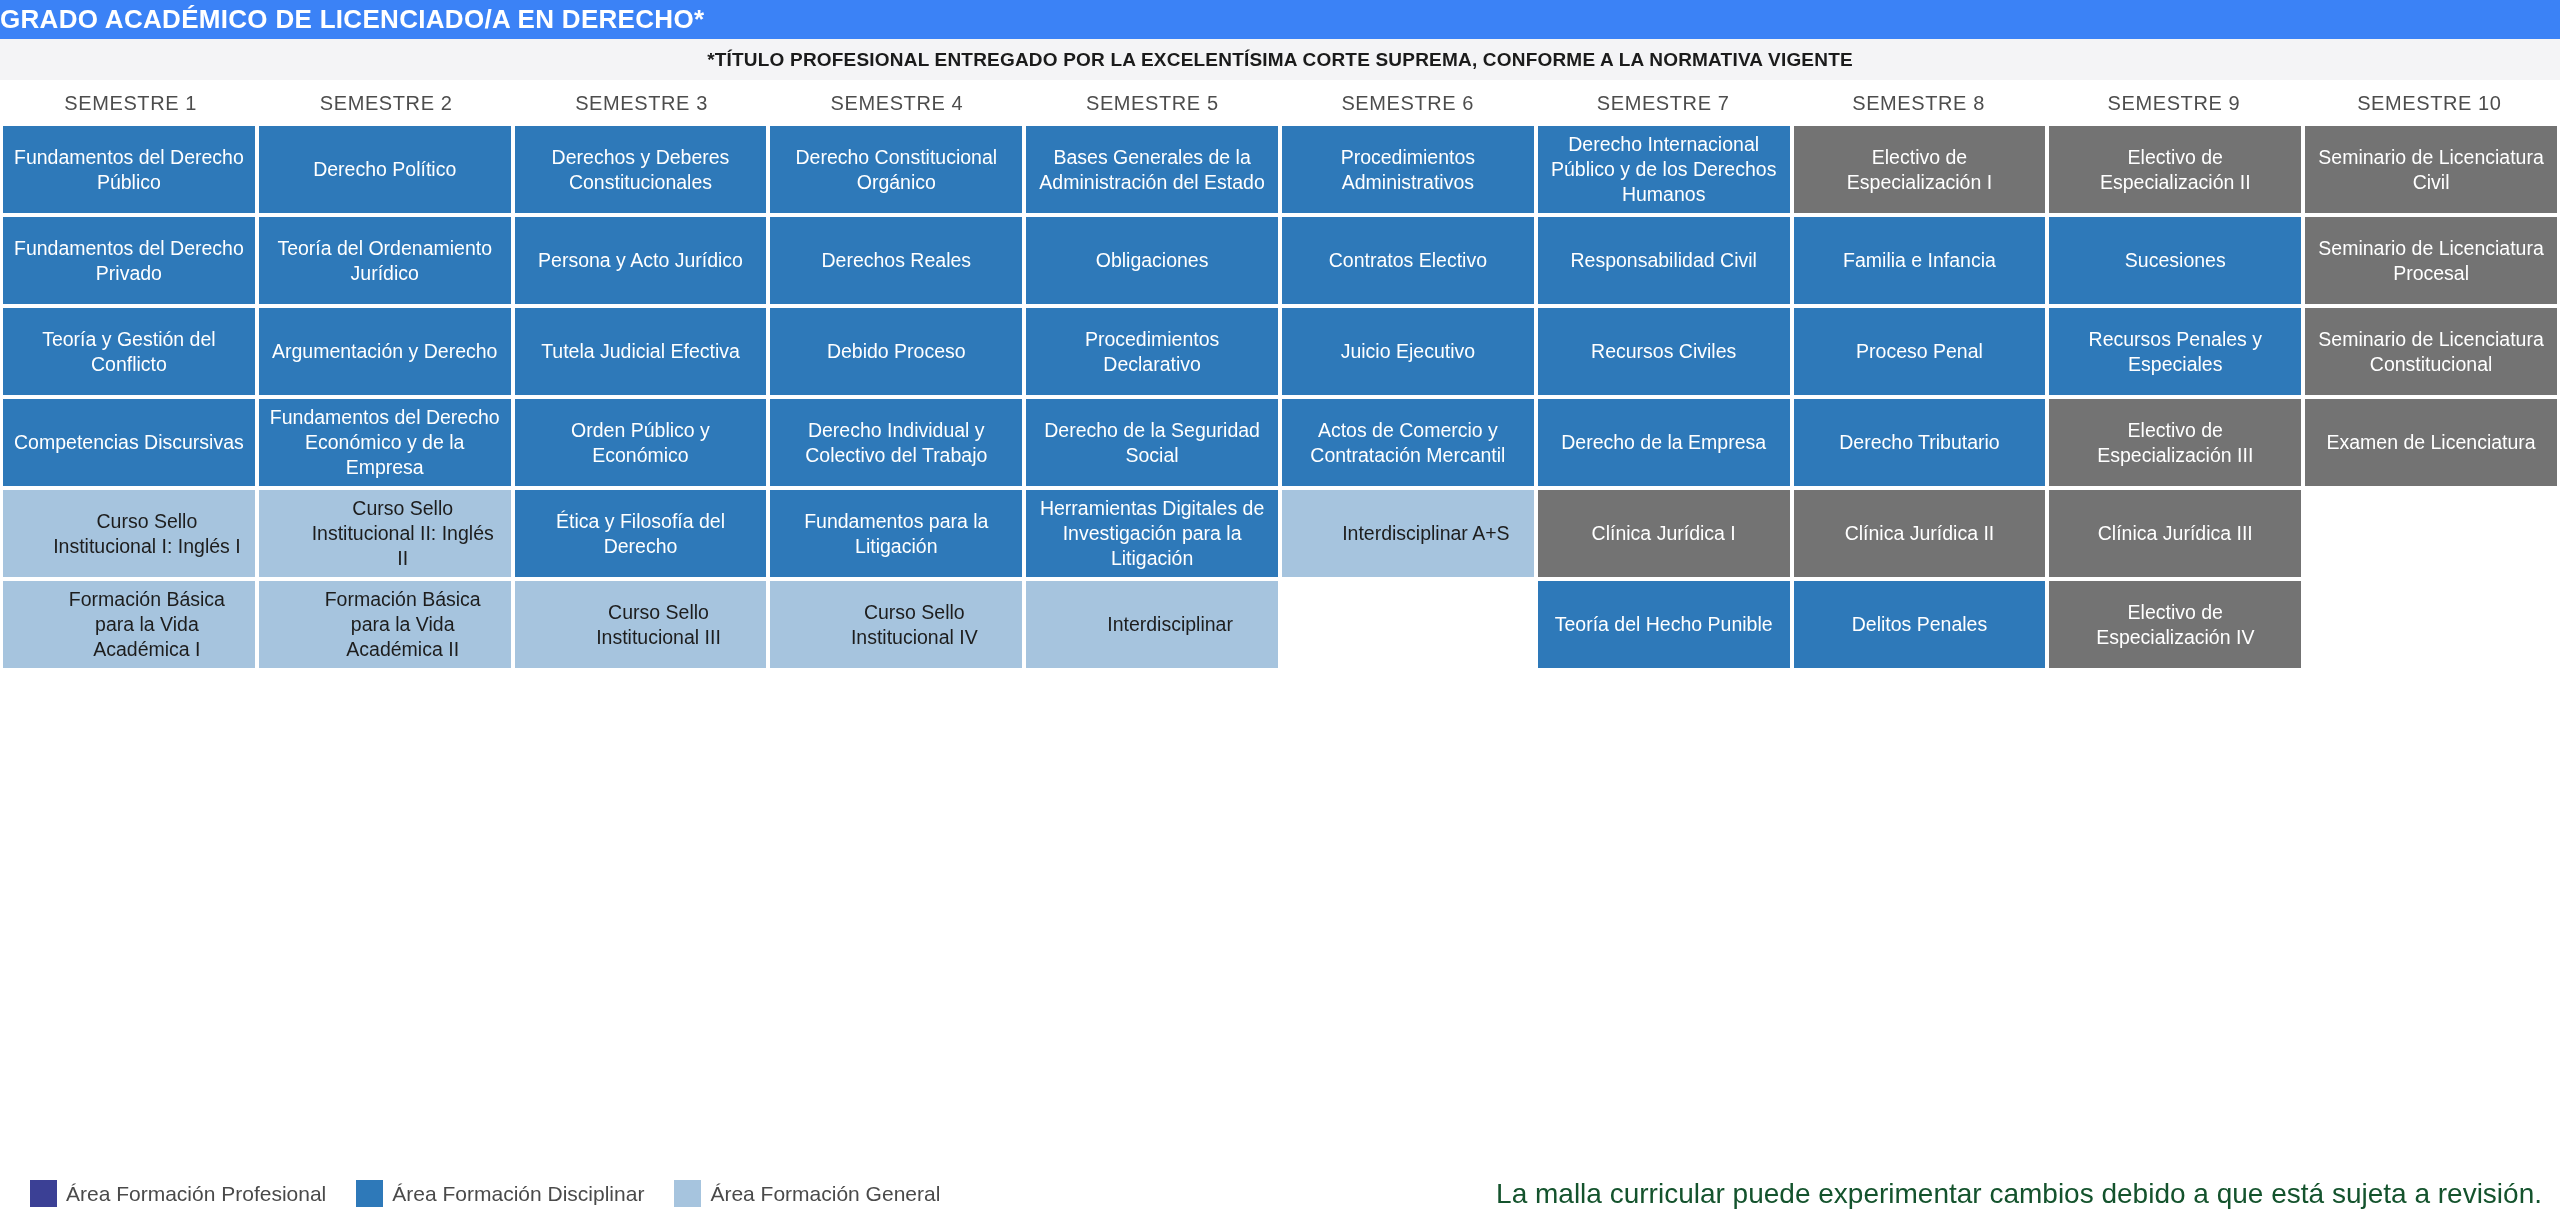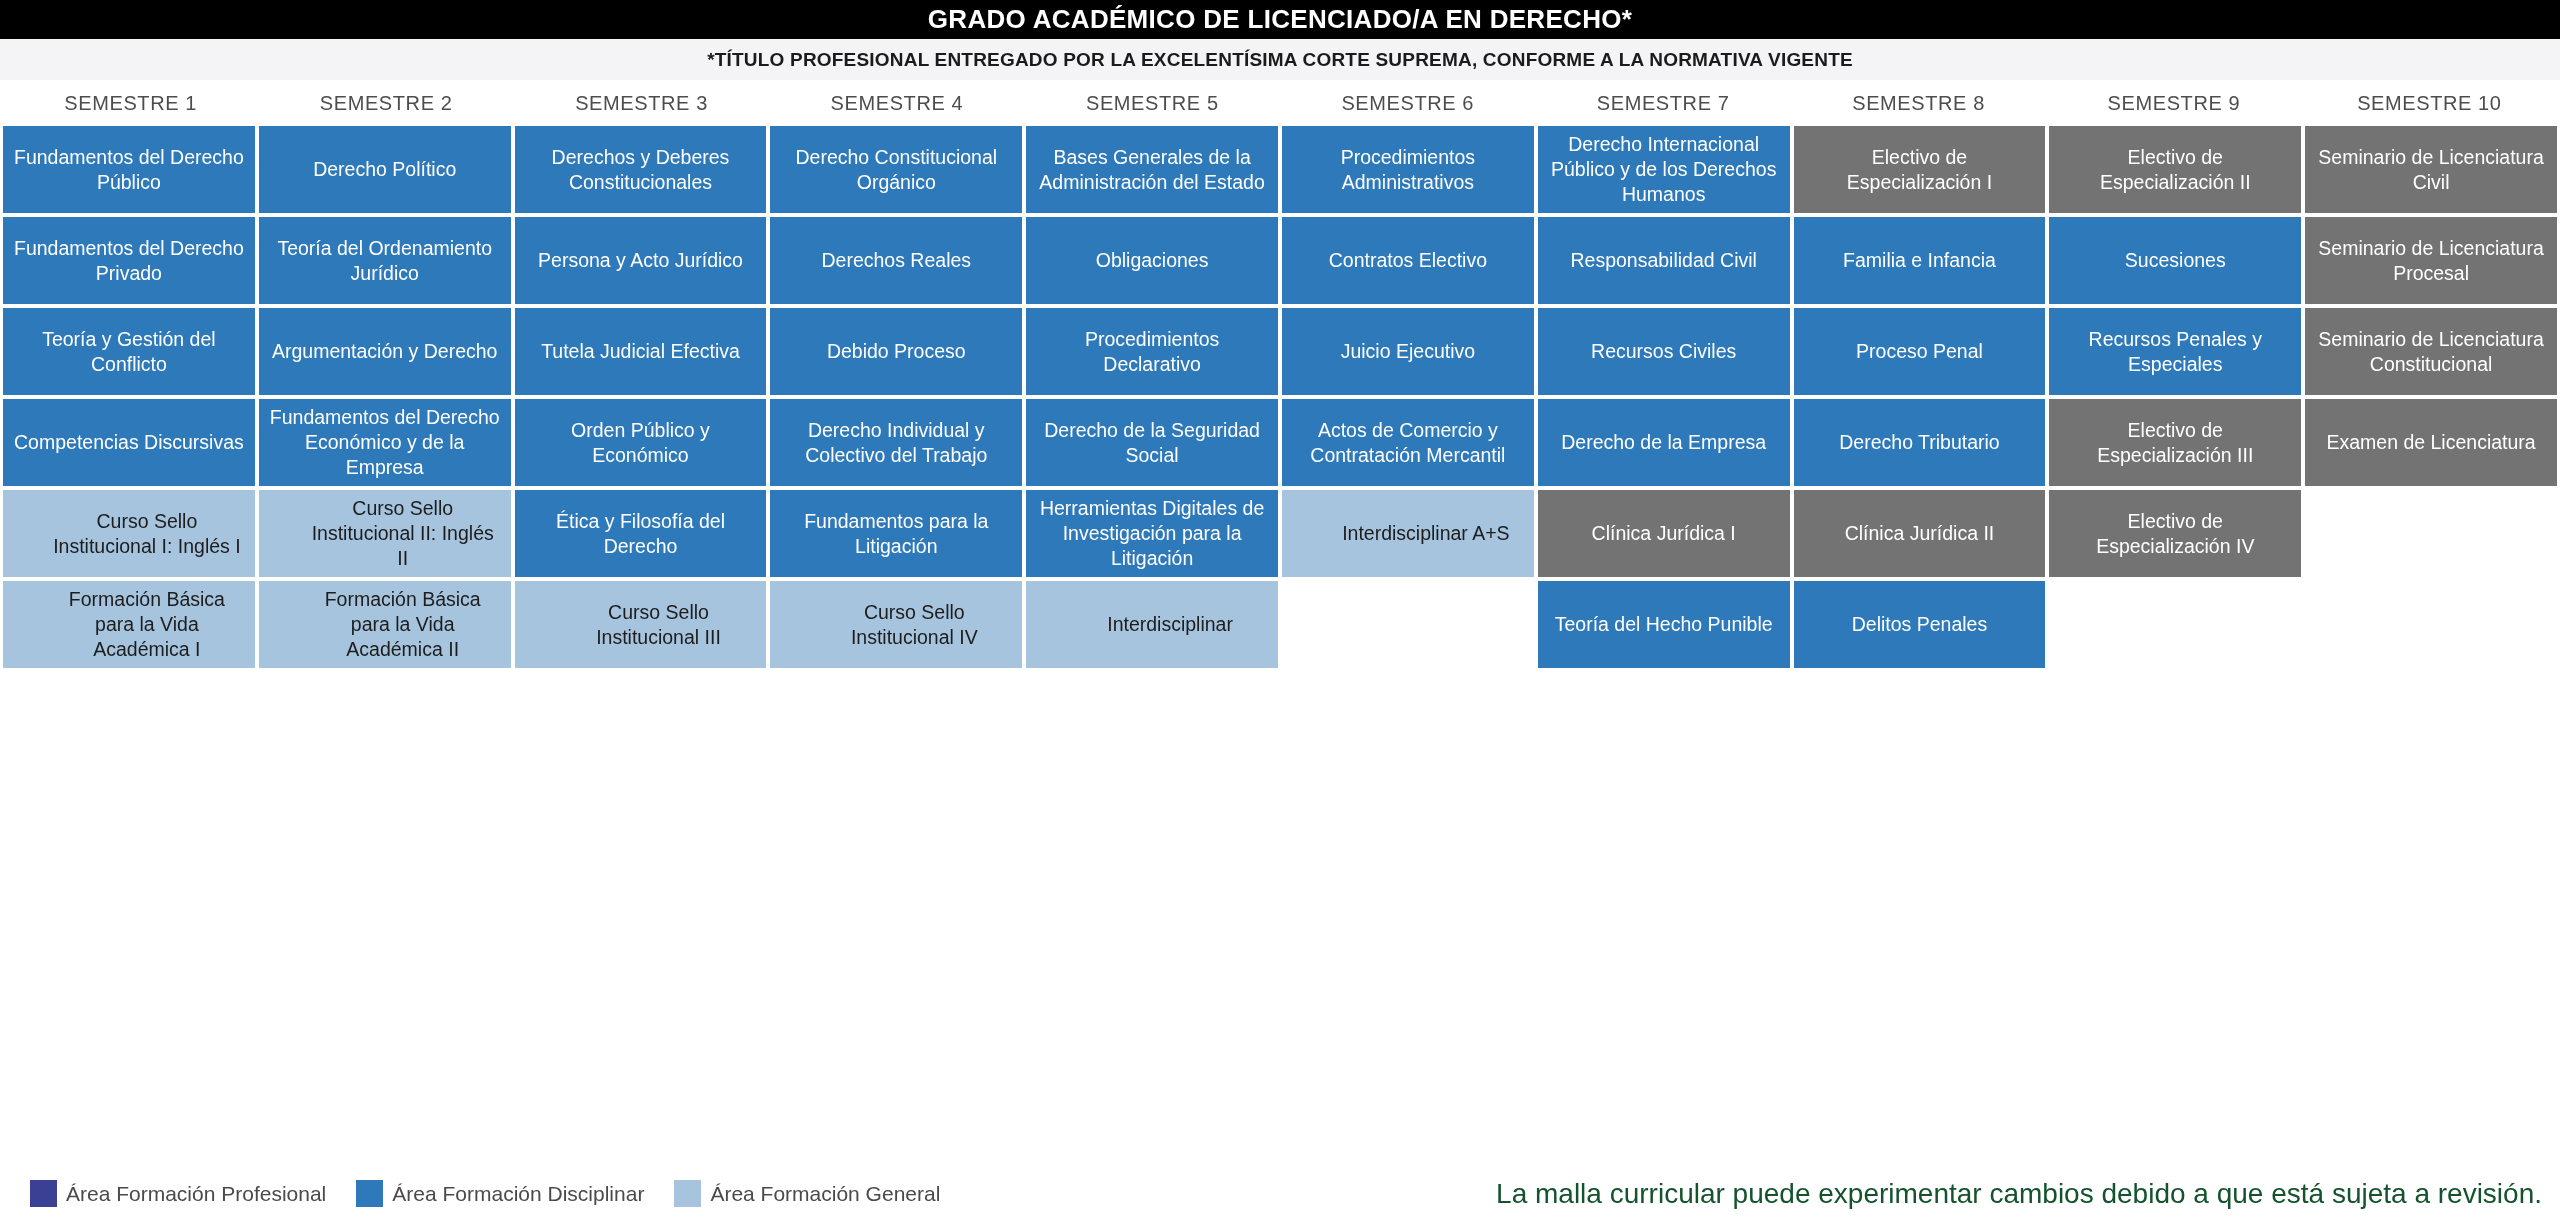--- a/index.html
+++ b/index.html
@@ -11,24 +11,24 @@
     width: 2560px;
     height: 1225px;
     font-family: "Liberation Sans", sans-serif;
     overflow: hidden;
     position: relative;
   }
 
   
   .title-bar {
     height: 39px;
-    background: #000000;
-    display: flex;
-    align-items: center;
-    justify-content: center;
+    background: #3b82f6;
+    display: flex;
+    align-items: center;
+    justify-content: flex-start;
   }
   .title-bar .title-text {
     color: #ffffff;
     font-size: 26px;
     font-weight: bold;
     letter-spacing: 0.3px;
     white-space: nowrap;
   }
   .subtitle-bar {
     height: 41px;
@@ -222,20 +222,21 @@
       <div class="cell area-disciplinar">Proceso Penal</div>
       <div class="cell area-disciplinar">Derecho Tributario</div>
       <div class="cell area-profesional">Clínica Jurídica II</div>
       <div class="cell area-disciplinar">Delitos Penales</div>
     </div>
     <div class="col">
       <div class="cell area-profesional">Electivo de Especialización II</div>
       <div class="cell area-disciplinar">Sucesiones</div>
       <div class="cell area-disciplinar">Recursos Penales y Especiales</div>
       <div class="cell area-profesional">Electivo de Especialización III</div>
+      <div class="cell area-profesional">Clínica Jurídica III</div>
       <div class="cell area-profesional">Electivo de Especialización IV</div>
     </div>
     <div class="col">
       <div class="cell area-profesional">Seminario de Licenciatura Civil</div>
       <div class="cell area-profesional">Seminario de Licenciatura Procesal</div>
       <div class="cell area-profesional">Seminario de Licenciatura Constitucional</div>
       <div class="cell area-profesional">Examen de Licenciatura</div>
       <div class="cell empty"></div>
       <div class="cell empty"></div>
     </div>

